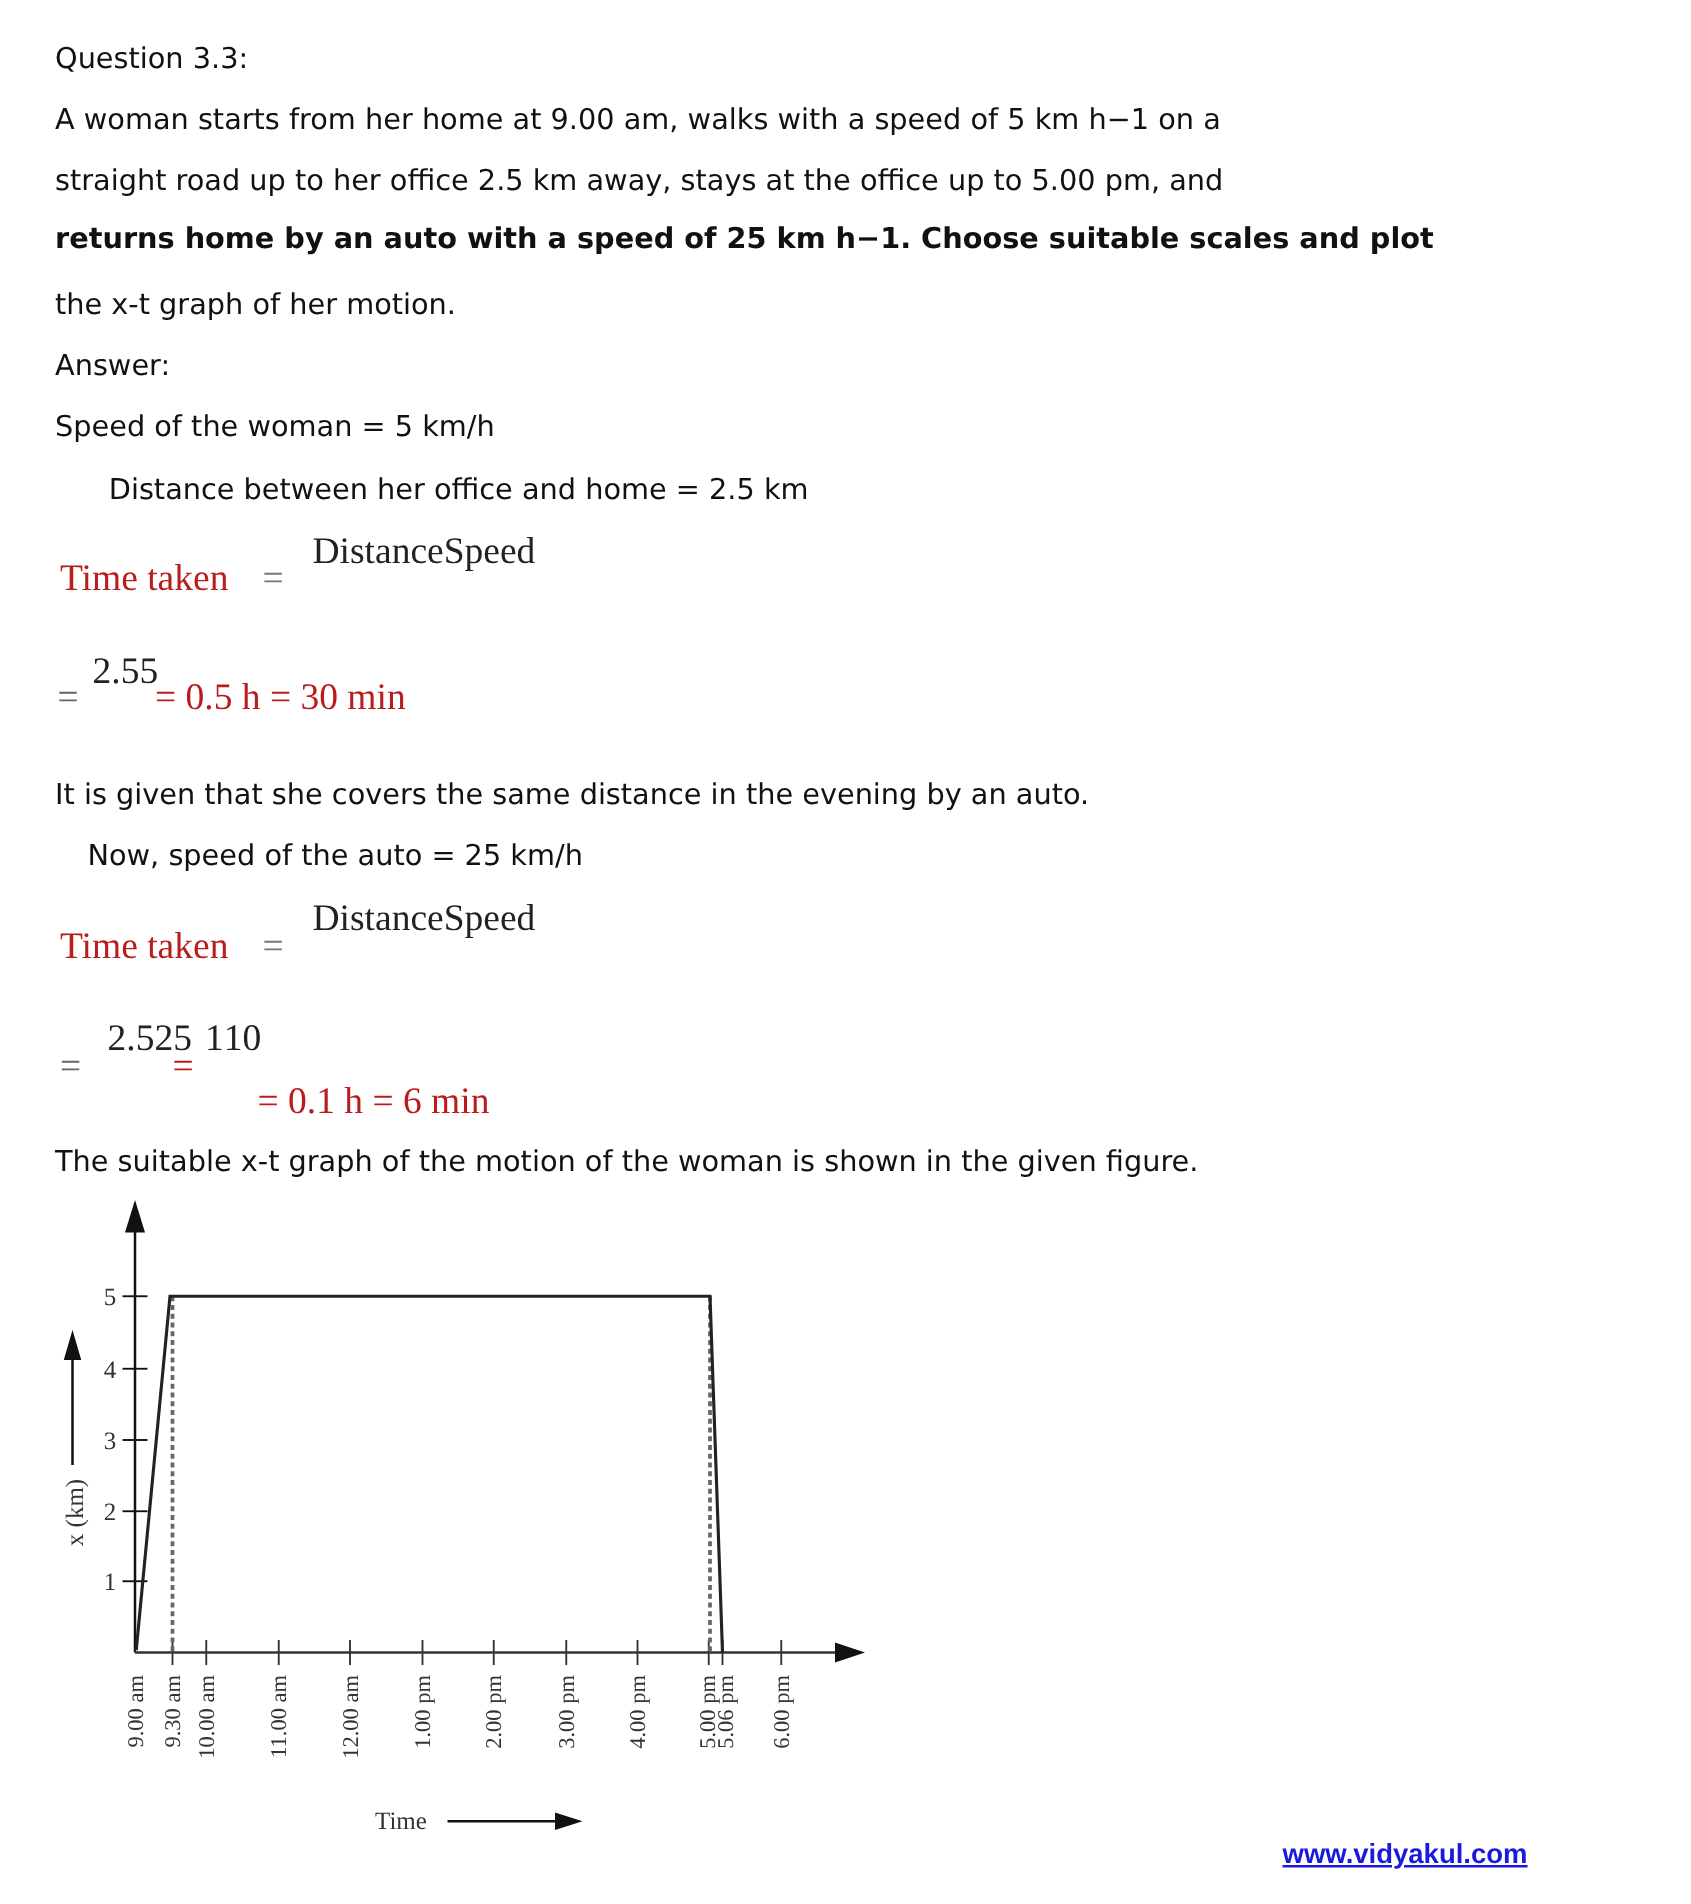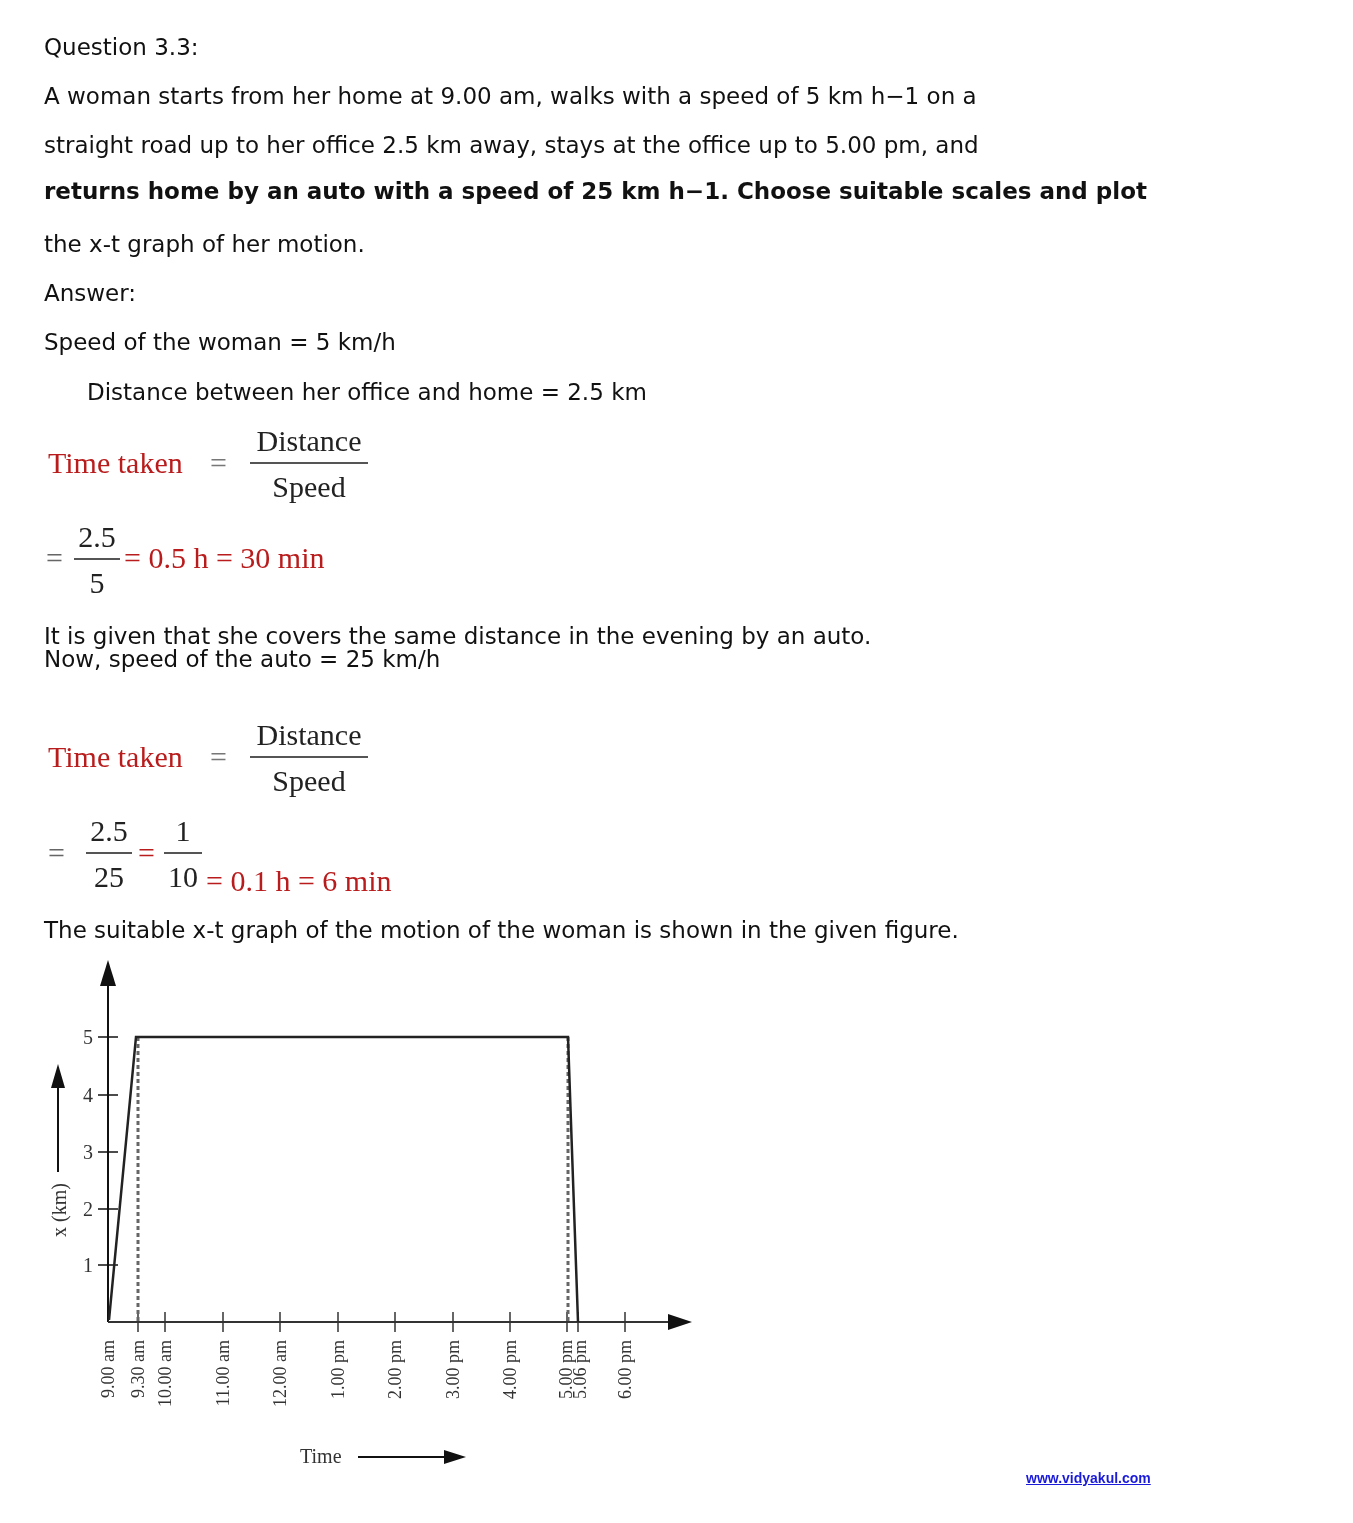--- a/index.html
+++ b/index.html
@@ -1,22 +1,22 @@
 <!DOCTYPE html>
 <html><head>
 <meta charset="utf-8">
 <style>
   html, body { margin: 0; padding: 0; background: #ffffff; }
   body { width: 1353px; height: 1523px; position: relative; overflow: hidden; color: #111; }
   .txt { position: absolute; left: 44px; font-family: "DejaVu Sans", sans-serif; font-size: 23px; line-height: 30px; white-space: nowrap; color: #111; }
   .math { position: absolute; font-family: "Liberation Serif", serif; font-size: 30px; color: #b91c1c; white-space: nowrap; }
-  .frac { position: absolute; display: flex; flex-direction: column; align-items: center; }
+  .frac { position: absolute; display: flex; flex-direction: row; align-items: center; }
   .frac .num, .frac .den { font-family: "Liberation Serif", serif; font-size: 30px; color: #222; line-height: 34px; }
   .frac .bar { height: 2px; background: #555; width: 100%; margin: 4px 0 6px 0; }
-  .link { position: absolute; left: 1026px; top: 1470px; font-family: "Liberation Sans", sans-serif; font-weight: bold; font-size: 14px; color: #1a1adb; text-decoration: underline; }
+  .link { position: absolute; left: 1026px; top: 1470px; font-family: "Liberation Sans", sans-serif; font-weight: bold; font-size: 22px; color: #1a1adb; text-decoration: underline; }
   svg text { font-family: "Liberation Serif", serif; }
 </style>
 </head>
 <body>
 
 <div class="txt" style="top:32px;">Question 3.3:</div>
 <div class="txt" style="top:81px;">A woman starts from her home at 9.00 am, walks with a speed of 5 km h−1 on a</div>
 <div class="txt" style="top:130px;">straight road up to her office 2.5 km away, stays at the office up to 5.00 pm, and</div>
 <div class="txt" style="top:176px;font-weight:bold;">returns home by an auto with a speed of 25 km h−1. Choose suitable scales and plot</div>
 <div class="txt" style="top:229px;">the x-t graph of her motion.</div>
@@ -36,21 +36,21 @@
   <span class="math" style="left:46px; top:541px; color:#666;">=</span>
   <div class="frac" style="left:74px; top:520px; width:46px;">
     <span class="num">2.5</span>
     <span class="bar"></span>
     <span class="den">5</span>
   </div>
   <span class="math" style="left:124px; top:541px;">= 0.5 h  = 30 min</span>
 </div>
 
 <div class="txt" style="top:621px;">It is given that she covers the same distance in the evening by an auto.</div>
-<div class="txt" style="top:644px;">Now, speed of the auto = 25 km/h</div>
+<div class="txt" style="top:670px;margin-left:26px;">Now, speed of the auto = 25 km/h</div>
 
 <div>
   <span class="math" style="left:48px; top:740px;">Time taken</span>
   <span class="math" style="left:210px; top:740px; color:#777;">=</span>
   <div class="frac" style="left:250px; top:718px; width:118px;">
     <span class="num">Distance</span>
     <span class="bar"></span>
     <span class="den">Speed</span>
   </div>
   <span class="math" style="left:48px; top:836px; color:#666;">=</span>

